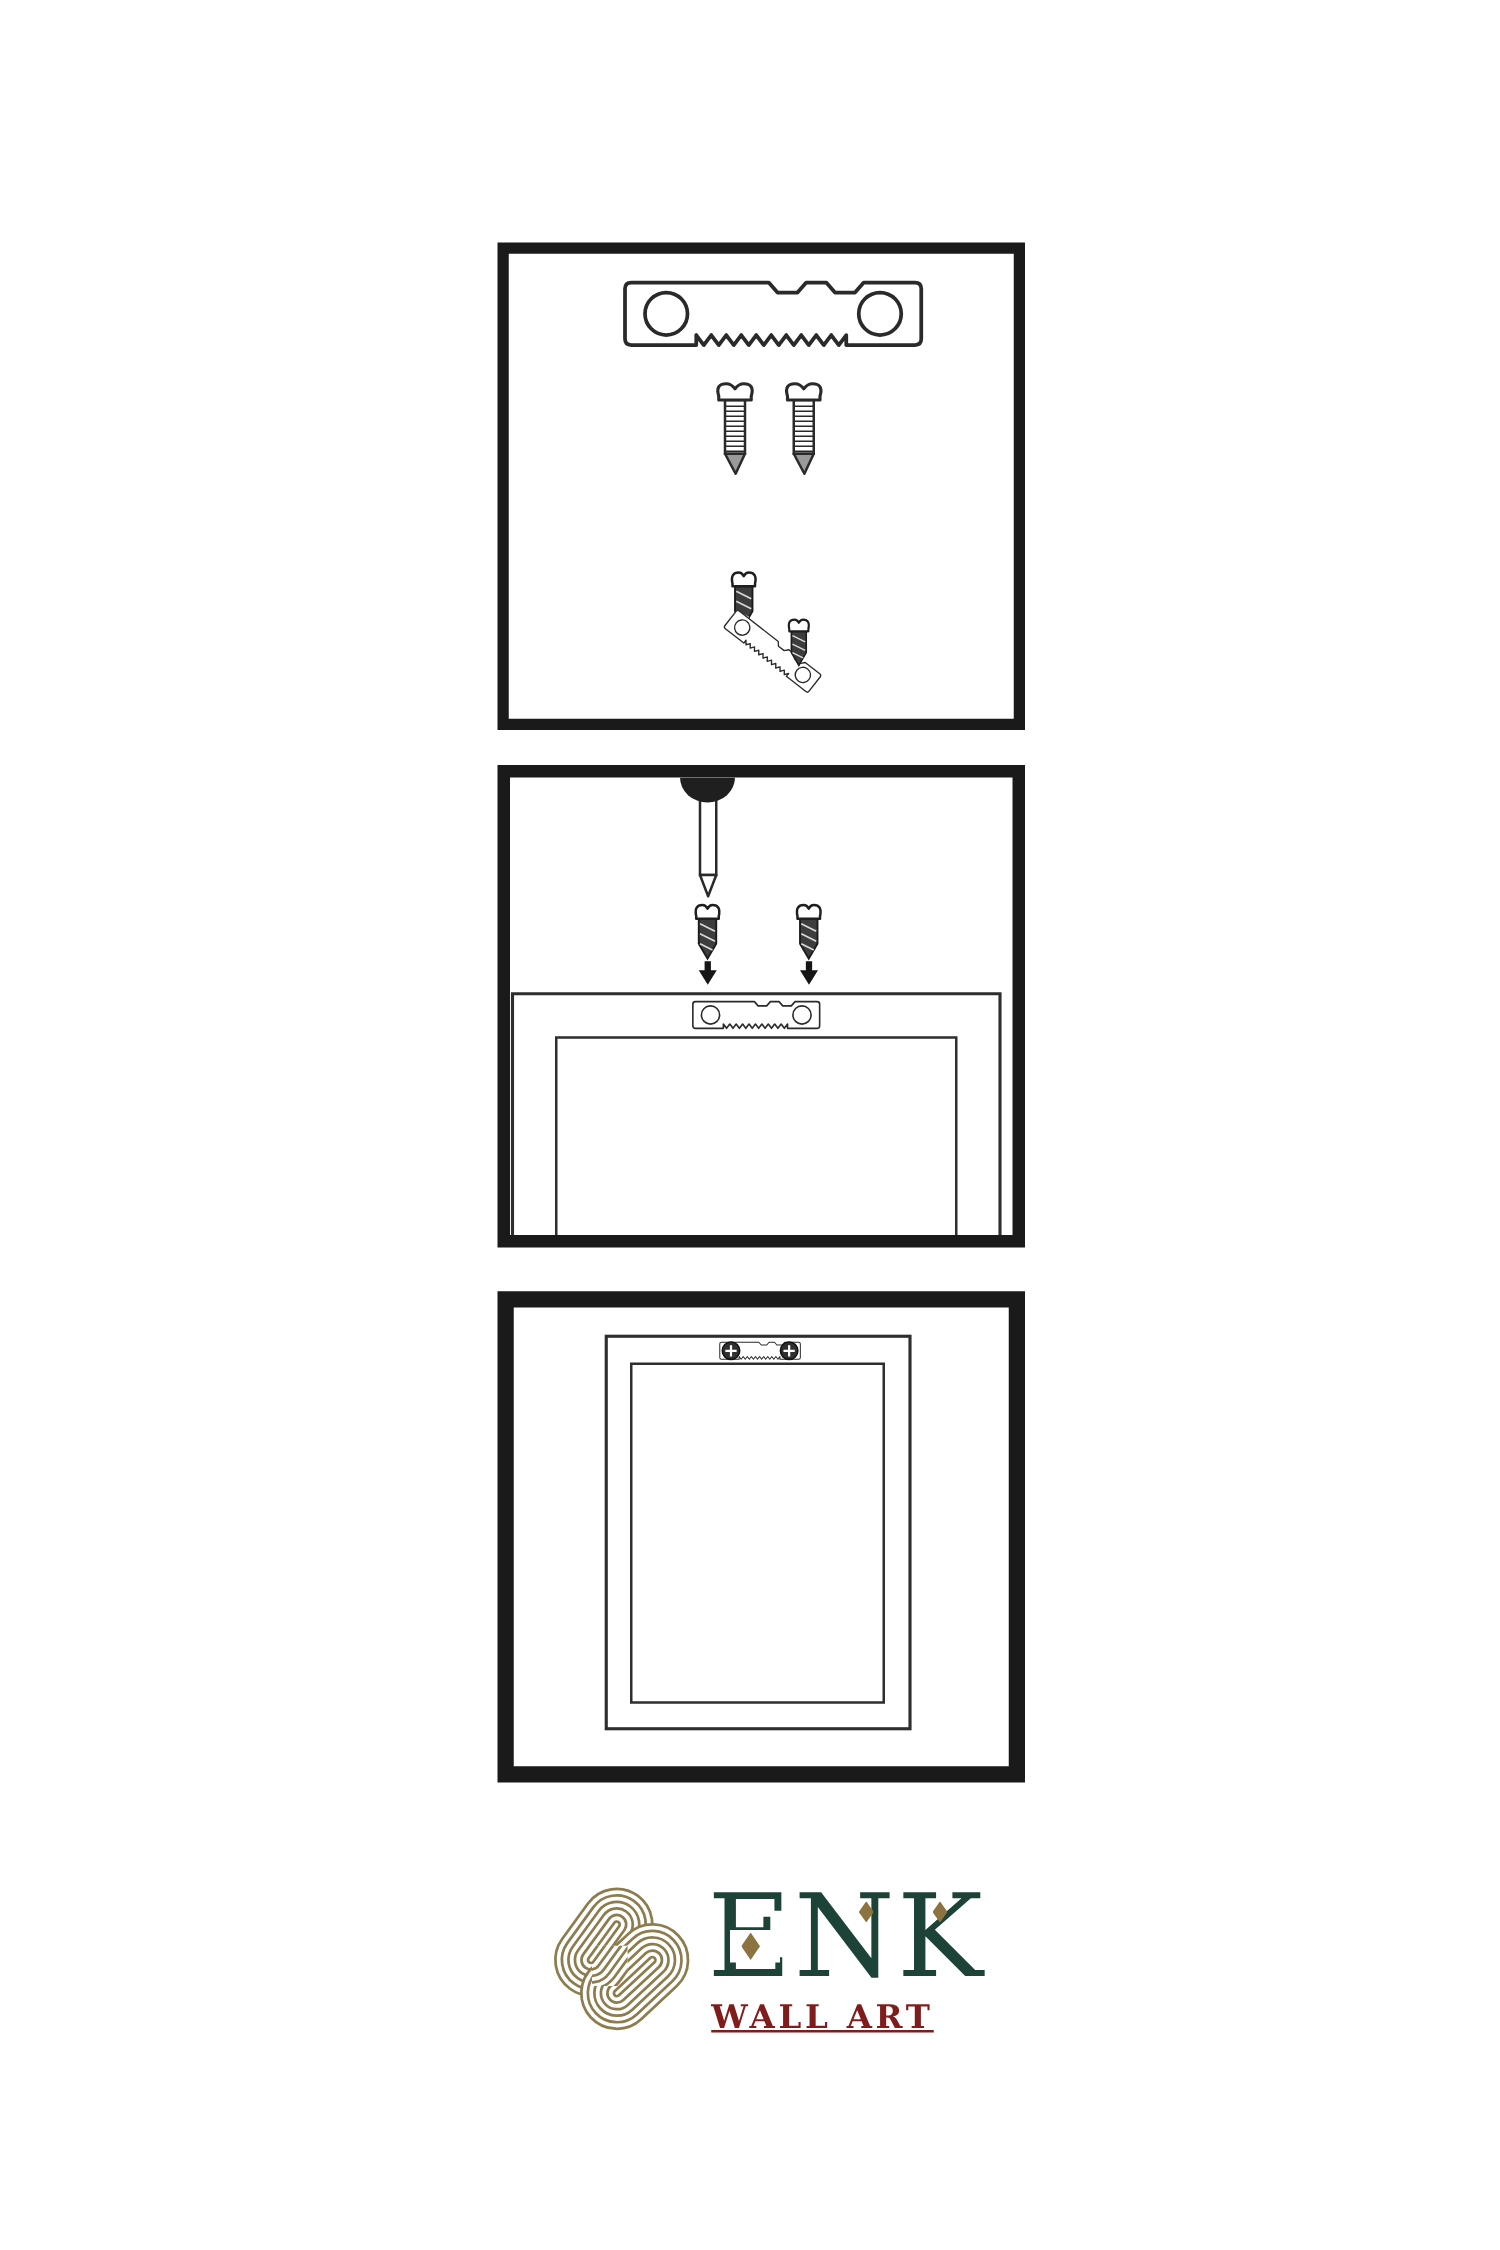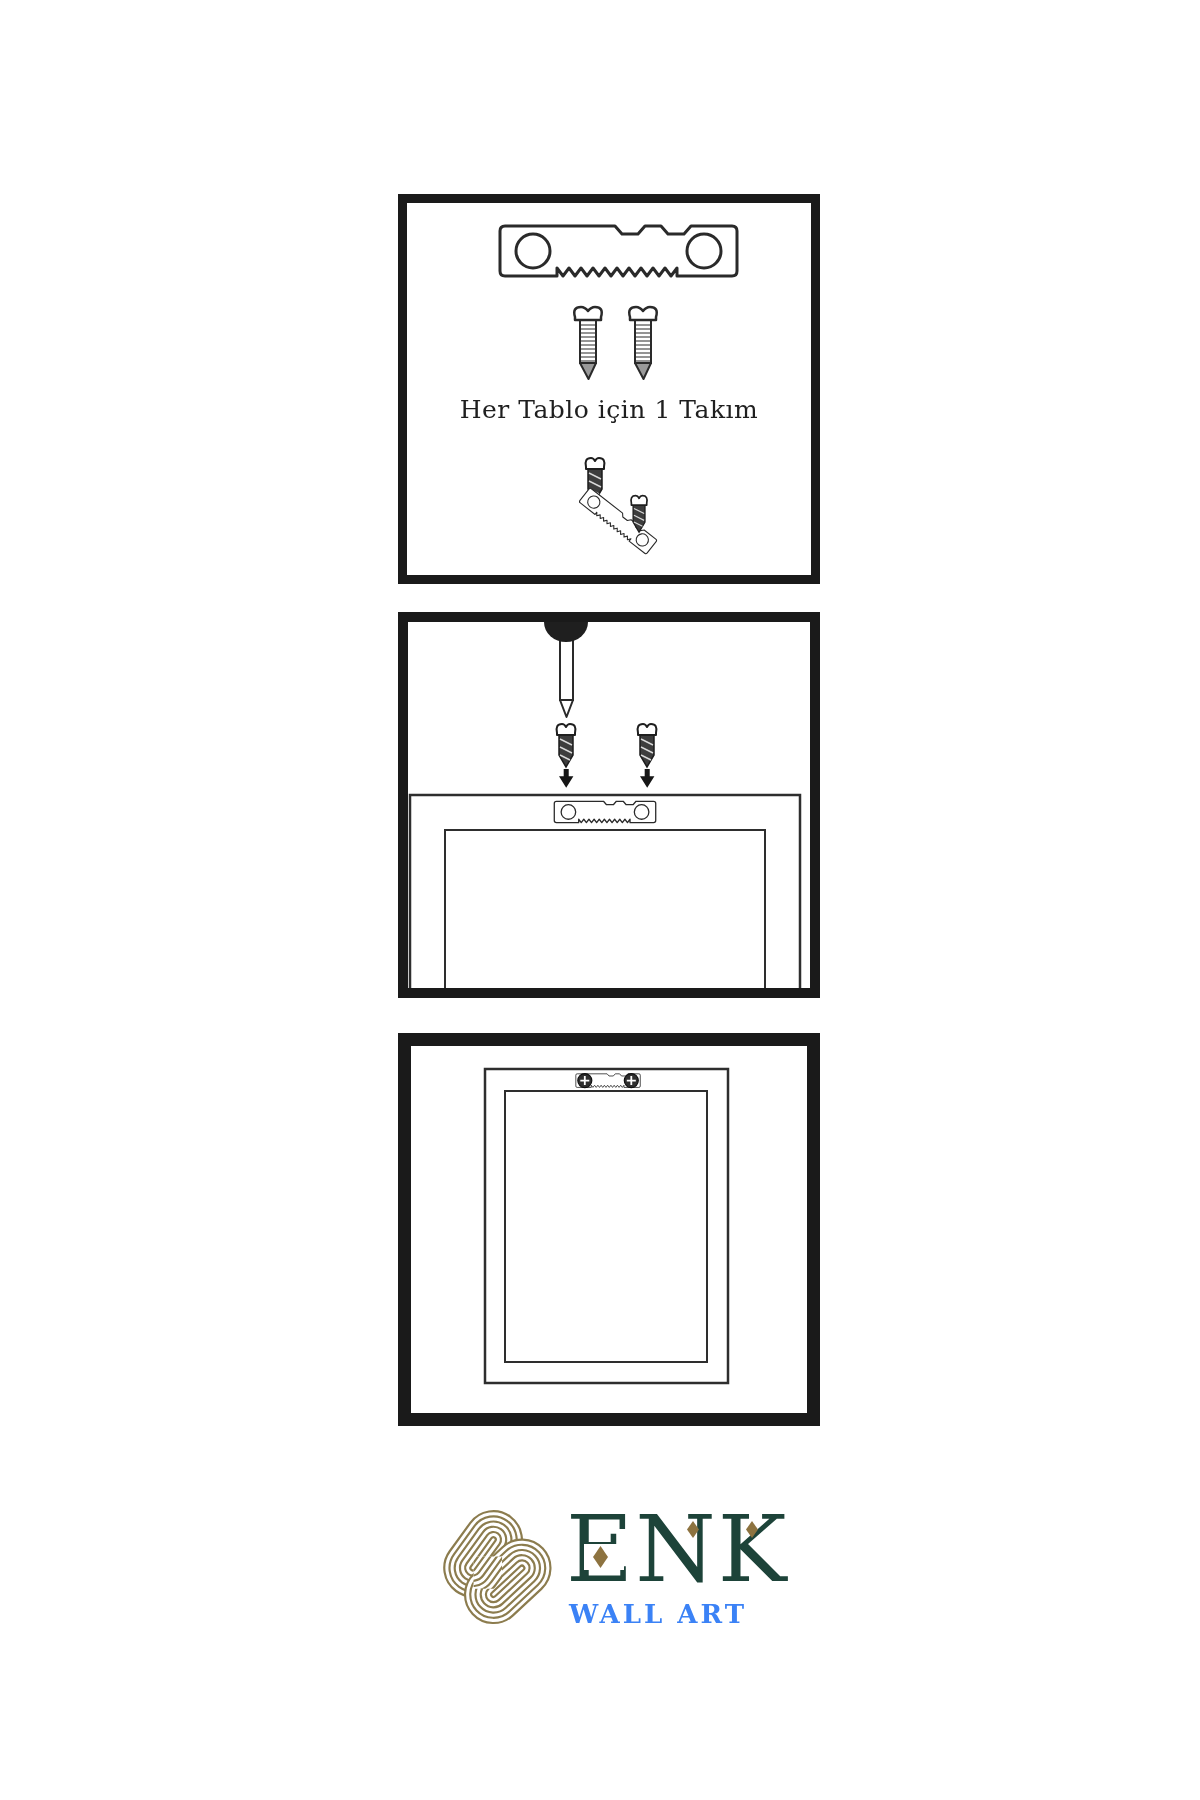--- a/index.html
+++ b/index.html
@@ -59,22 +59,23 @@
   #diamond-e { left: 593px; top: 1546px; width: 15px; height: 22px; }
   #diamond-n { left: 687px; top: 1521px; width: 12px; height: 17px; }
   #diamond-k { left: 746px; top: 1521px; width: 12px; height: 17px; }
 
   .logo-subtitle {
     position: absolute;
     left: 569px; top: 1599px;
     font-size: 26px;
     font-weight: bold;
     letter-spacing: 3px;
-    color: #3b82f6;
+    color: #7f1d1d;
     font-family: "DejaVu Serif", "Liberation Serif", serif;
+    text-decoration: underline;
   }
 </style>
 </head>
 <body>
 
 <div class="page">
 
   <svg width="0" height="0" style="position:absolute" aria-hidden="true">
     <defs>
       <symbol id="sawtooth" viewBox="0 0 243 56" overflow="visible">
@@ -105,21 +106,20 @@
   <div class="panel" id="panel-kit">
     <svg width="404" height="372" viewBox="0 0 404 372">
       <use href="#sawtooth" x="0" y="0" width="243" height="56" transform="translate(90,20)"></use>
       <use href="#screw-light" x="0" y="0" width="36" height="80" transform="translate(163,101)"></use>
       <use href="#screw-light" x="0" y="0" width="36" height="80" transform="translate(218,101)"></use>
 
       <use href="#screw-dark" x="0" y="0" width="26" height="48" transform="translate(175,253)"></use>
       <use href="#sawtooth" x="0" y="0" width="243" height="56" transform="translate(211,318) rotate(38) translate(-43.7,-10.1) scale(0.36)"></use>
       <use href="#screw-dark" x="0" y="0" width="26" height="48" transform="translate(221,291) scale(0.85)"></use>
     </svg>
-    <div class="caption">Her Tablo için 1 Takım</div>
   </div>
 
   <div class="panel" id="panel-install">
     <svg width="402" height="366" viewBox="0 0 402 366">
 
       <path d="M2,370 V173 H392 V370" fill="none" stroke="#2e2e2e" stroke-width="2.5"></path>
       <path d="M37,370 V208 H357 V370" fill="none" stroke="#2e2e2e" stroke-width="2"></path>
       <use href="#sawtooth" x="0" y="0" width="243" height="56" transform="translate(145,178) scale(0.428)"></use>
 
       <g>

